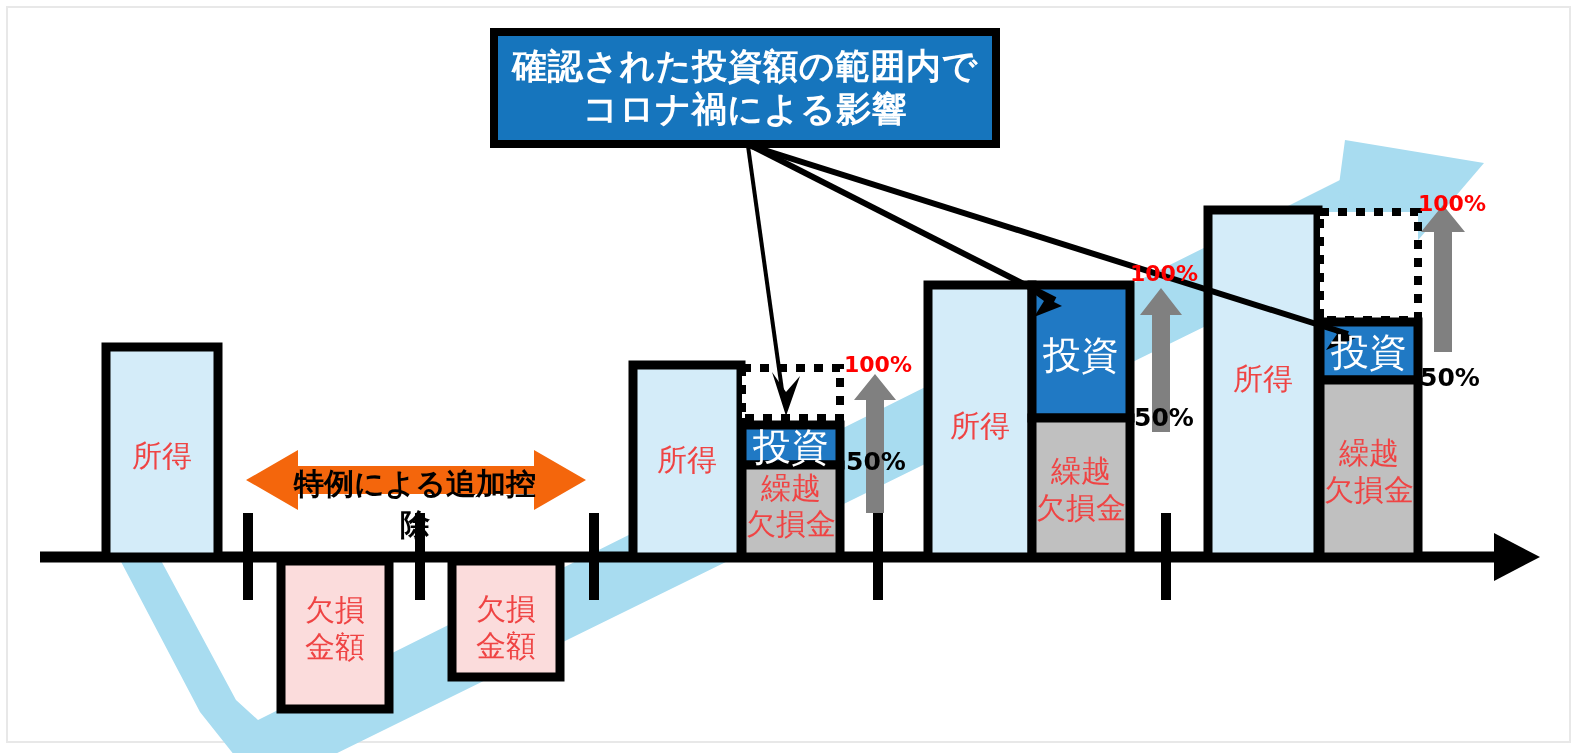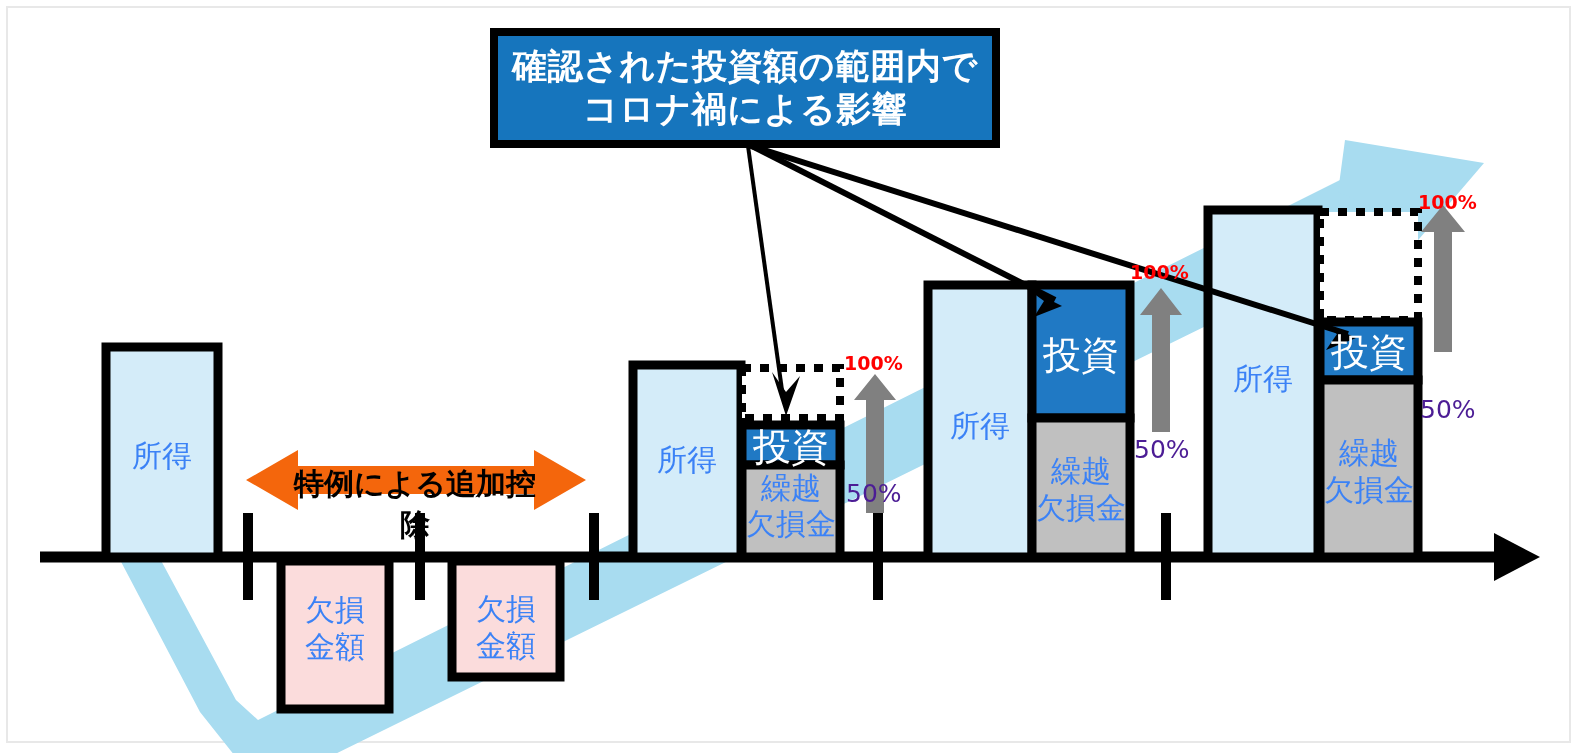--- a/index.html
+++ b/index.html
@@ -31,38 +31,37 @@
   }
   .lbl {
     position: absolute;
     font-family: "DejaVu Sans", "Liberation Sans", sans-serif;
     white-space: pre;
     line-height: 1.08;
     text-align: center;
   }
   .bar-label {
     font-size: 30px;
-    color: #3b82f6;
+    color: #ef4444;
     font-weight: 400;
   }
   .bar-label-invest {
     font-size: 38px;
     color: #ffffff;
     font-weight: 400;
   }
   .pct-red {
-    font-size: 19px;
+    font-size: 22px;
     color: #ff0000;
     font-weight: bold;
   }
   .pct-black {
     font-size: 25px;
-    color: #4c1d95;
-    font-weight: normal;
-    margin-top: 32px;
+    color: #000000;
+    font-weight: bold;
   }
   #callout-text {
     position: absolute;
     left: 498px; top: 36px;
     width: 494px; height: 104px;
     display: flex;
     flex-direction: column;
     align-items: center;
     justify-content: center;
     color: #ffffff;

